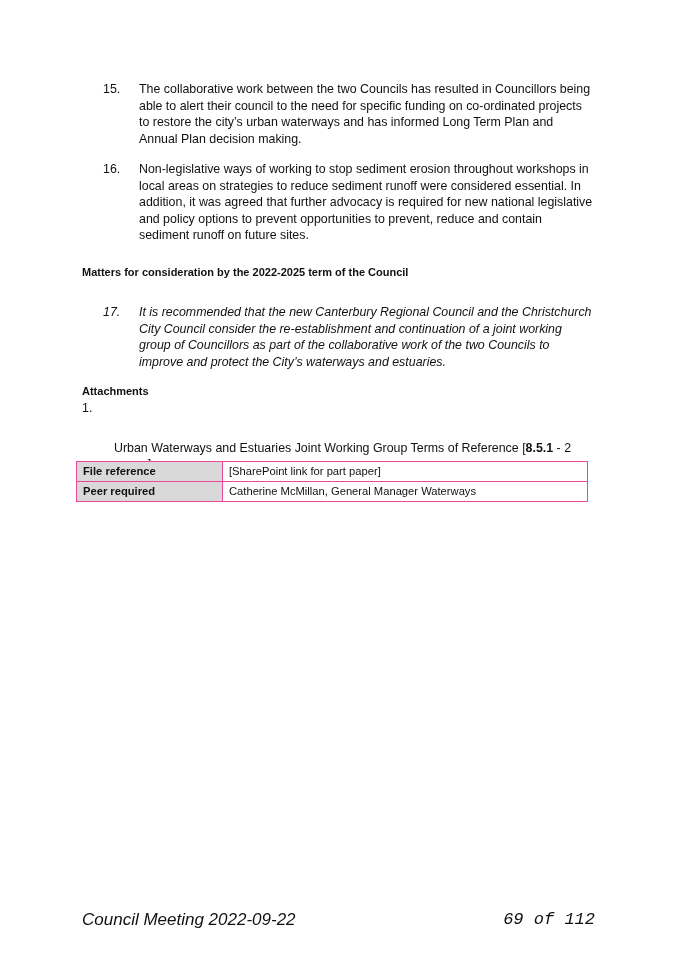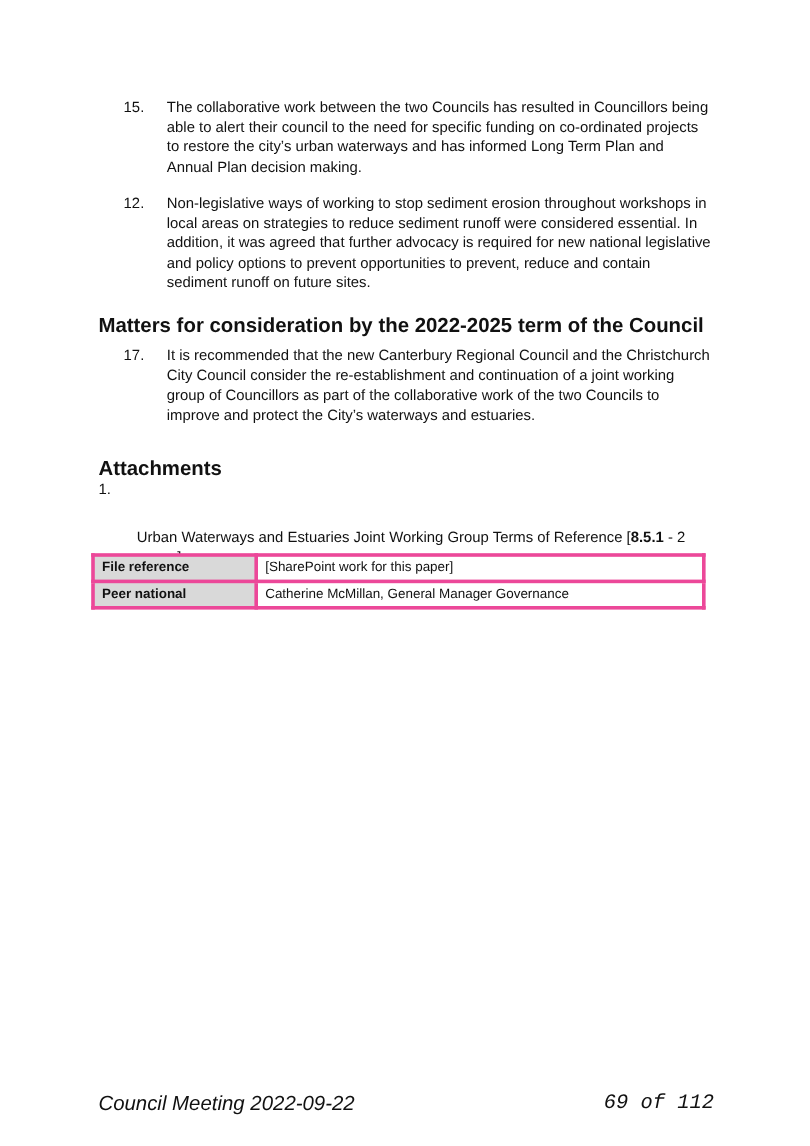--- a/index.html
+++ b/index.html
@@ -9,34 +9,34 @@
     }
     .page { position: absolute; left: 0; top: 0; width: 675px; height: 955px; }
     .para {
       position: absolute; left: 103px; width: 490px;
       font-size: 12.4px; line-height: 16.6px;
     }
     .para .num { position: absolute; left: 0; top: 0; }
     .para .txt { display: block; margin-left: 36px; }
     h2.heading {
       position: absolute; left: 82px; margin: 0;
-      font-size: 17px; font-weight: bold; line-height: 20px;
+      font-size: 11px; font-weight: bold; line-height: 20px;
     }
     .attach-item {
       position: absolute; left: 82px; top: 401px; width: 520px;
       font-size: 12.4px; line-height: 15.5px;
     }
     .attach-item .num { position: absolute; left: 0; top: 0; }
     .attach-item .txt { display: block; margin-left: 32px; margin-top: 40px; }
     table.meta {
       position: absolute; left: 76px; top: 461px; width: 512px;
       border-collapse: collapse; font-size: 11.2px;
     }
     table.meta td {
-      border: 3px solid #ec4899; height: 19px; padding: 0 0 0 6px;
+      border: 1px solid #ec4899; height: 19px; padding: 0 12px 0 6px;
       vertical-align: middle; line-height: 13px;
     }
     table.meta td.label {
       width: 127px; background: #d9d9d9; font-weight: bold;
     }
     .footer {
       position: absolute; top: 910px; font-size: 17px; font-style: italic;
     }
     .footer.left { left: 82px; }
     .footer.right { right: 80px; font-family: Liberation Mono, monospace; }
@@ -45,47 +45,47 @@
 <body>
 
 <div class="page">
 
   <div class="para" style="top:81px;">
     <span class="num">15.</span>
     <span class="txt">The collaborative work between the two Councils has resulted in Councillors being able to alert their council to the need for specific funding on co-ordinated projects to restore the city’s urban waterways and has informed Long Term Plan and Annual Plan decision making.</span>
   </div>
 
   <div class="para" style="top:161px;">
-    <span class="num">12.</span>
+    <span class="num">16.</span>
     <span class="txt">Non-legislative ways of working to stop sediment erosion throughout workshops in local areas on strategies to reduce sediment runoff were considered essential.  In addition, it was agreed that further advocacy is required for new national legislative and policy options to prevent opportunities to prevent, reduce and contain sediment runoff on future sites.</span>
   </div>
 
   <h2 class="heading" style="top:262px;">Matters for consideration by the 2022-2025 term of the Council</h2>
 
-  <div class="para" style="top:288px;">
+  <div class="para" style="top:304px;font-style:italic;">
     <span class="num">17.</span>
     <span class="txt">It is recommended that the new Canterbury Regional Council and the Christchurch City Council consider the re-establishment and continuation of a joint working group of Councillors as part of the collaborative work of the two Councils to improve and protect the City’s waterways and estuaries.</span>
   </div>
 
   <h2 class="heading" style="top:381px;">Attachments</h2>
 
   <div class="attach-item">
     <span class="num">1.</span>
     <span class="txt"><span>Urban Waterways and Estuaries Joint Working Group Terms of Reference [</span><b>8.5.1</b><span> - 2 pages]</span></span>
   </div>
 
   <table class="meta">
     <tbody>
         <tr>
       <td class="label">File reference</td>
-      <td>[SharePoint work for this paper]</td>
+      <td>[SharePoint link for part paper]</td>
     </tr>
     <tr>
-      <td class="label">Peer national</td>
-      <td>Catherine McMillan, General Manager Governance</td>
+      <td class="label">Peer required</td>
+      <td>Catherine McMillan, General Manager Waterways</td>
     </tr>
   </tbody>
     </table>
 
   <div class="footer left">Council Meeting 2022-09-22</div>
   <div class="footer right">69 of 112</div>
 
 </div>
 
 </body></html>

